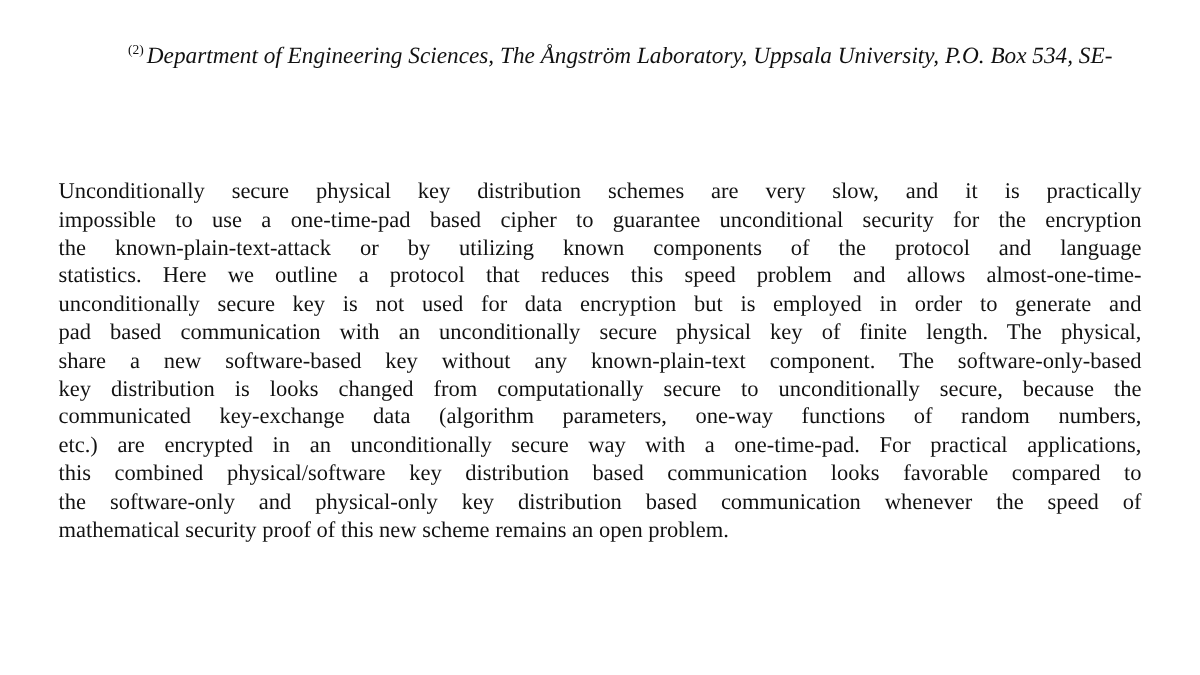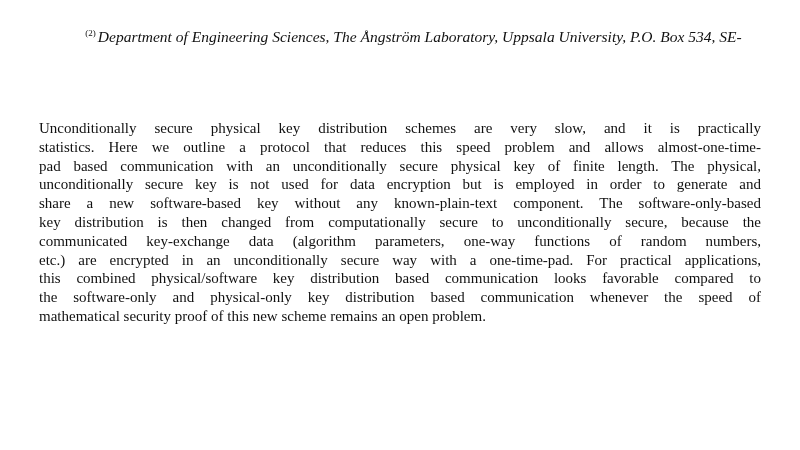--- a/index.html
+++ b/index.html
@@ -57,23 +57,25 @@
   </style>
 </head>
 <body>
 
 <div class="affiliation">
   <span class="line"><sup>(2)</sup><span>Department of Engineering Sciences, The Ångström Laboratory, Uppsala University, P.O. Box 534, SE-</span></span>
 </div>
 
 <div class="abstract">
   <span class="line">Unconditionally secure physical key distribution schemes are very slow, and it is practically</span>
+  <span class="line">impossible to use a one-time-pad based cipher to guarantee unconditional security for the encryption</span>
+  <span class="line">the known-plain-text-attack or by utilizing known components of the protocol and language</span>
   <span class="line">statistics. Here we outline a protocol that reduces this speed problem and allows almost-one-time-</span>
+  <span class="line">unconditionally secure key is not used for data encryption but is employed in order to generate and</span>
   <span class="line">pad based communication with an unconditionally secure physical key of finite length. The physical,</span>
-  <span class="line">unconditionally secure key is not used for data encryption but is employed in order to generate and</span>
   <span class="line">share a new software-based key without any known-plain-text component. The software-only-based</span>
-  <span class="line">key distribution is then changed from computationally secure to unconditionally secure, because the</span>
+  <span class="line">key distribution is looks changed from computationally secure to unconditionally secure, because the</span>
   <span class="line">communicated key-exchange data (algorithm parameters, one-way functions of random numbers,</span>
   <span class="line">etc.) are encrypted in an unconditionally secure way with a one-time-pad. For practical applications,</span>
   <span class="line">this combined physical/software key distribution based communication looks favorable compared to</span>
   <span class="line">the software-only and physical-only key distribution based communication whenever the speed of</span>
   <span class="line last">mathematical security proof of this new scheme remains an open problem.</span>
 </div>
 
 </body></html>

